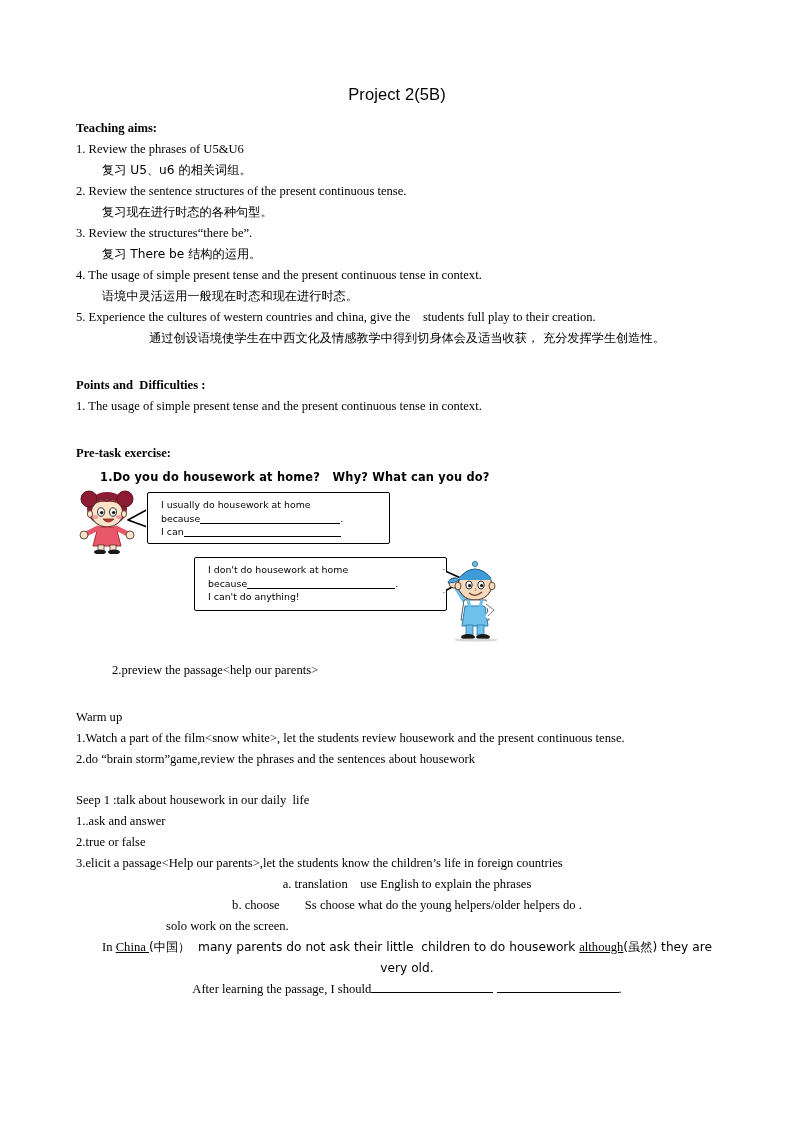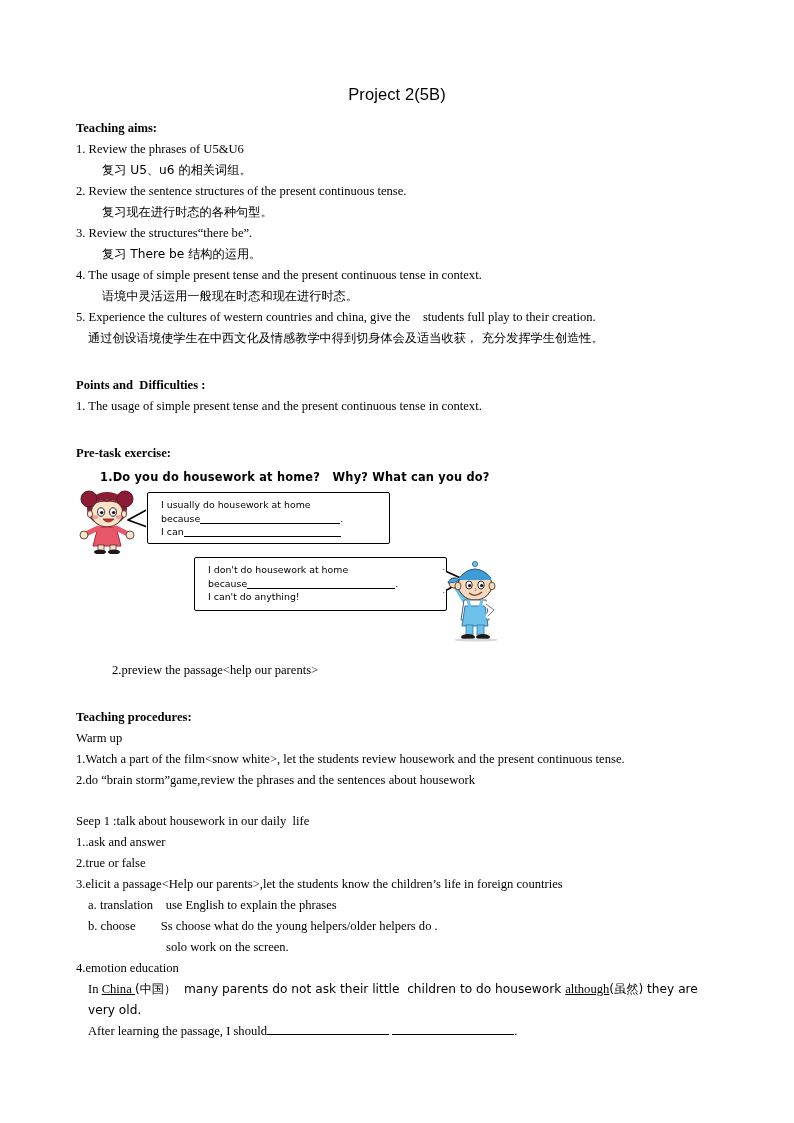--- a/index.html
+++ b/index.html
@@ -42,21 +42,21 @@
     line-height: 21px;
     white-space: pre-wrap;
     font-family: "Liberation Serif", serif;
   }
   .bold { font-weight: bold; }
   .cn {
     font-family: "DejaVu Sans", sans-serif;
     font-size: 12.2px;
   }
   .ind1 { padding-left: 26px; }
-  .ind2 { padding-left: 12px; }
+  .ind2 { padding-left: 12px; text-align: center; }
   .ind3 { padding-left: 36px; }
   .ind5 { padding-left: 90px; }
   .gap-md { height: 20px; }
   .gap-lg { height: 26px; }
   u.ul { text-decoration: underline; }
   .blank {
     display: inline-block;
     border-bottom: 1px solid #000;
     height: 12px;
     vertical-align: baseline;
@@ -237,35 +237,33 @@
       <ellipse cx="38" cy="82" rx="22" ry="1.6" fill="#d8d8d8"></ellipse>
     </svg>
   </div>
 
   <div class="body-col" style="top:660px;">
 
     <div class="ln ind3">2.preview the passage&lt;help our parents&gt;</div>
 
     <div class="gap-lg"></div>
 
-    <div class="ln bold">Teaching procedures:</div>
     <div class="ln">Warm up</div>
     <div class="ln">1.Watch a part of the film&lt;snow white&gt;, let the students review housework and the present continuous tense.</div>
     <div class="ln">2.do “brain storm”game,review the phrases and the sentences about housework</div>
 
     <div class="gap-md"></div>
 
     <div class="ln">Seep 1 :talk about housework in our daily  life</div>
     <div class="ln">1..ask and answer</div>
     <div class="ln">2.true or false</div>
     <div class="ln">3.elicit a passage&lt;Help our parents&gt;,let the students know the children’s life in foreign countries</div>
     <div class="ln ind2">a. translation    use English to explain the phrases</div>
     <div class="ln ind2">b. choose        Ss choose what do the young helpers/older helpers do .</div>
     <div class="ln ind5">solo work on the screen.</div>
-    <div class="ln">4.emotion education</div>
 
     <div class="ln ind2"><span>In </span><u class="ul">China </u><span class="cn">(中国）  many parents do not ask their little  children to do housework </span><u class="ul">although</u><span class="cn">(虽然) they are very old.</span></div>
 
     <div class="ln ind2"><span>After learning the passage, I should</span><span class="blank" style="width:122px;"></span>&nbsp;<span class="blank" style="width:122px;"></span>.</div>
 
   </div>
 
 </div>
 
 </body></html>

